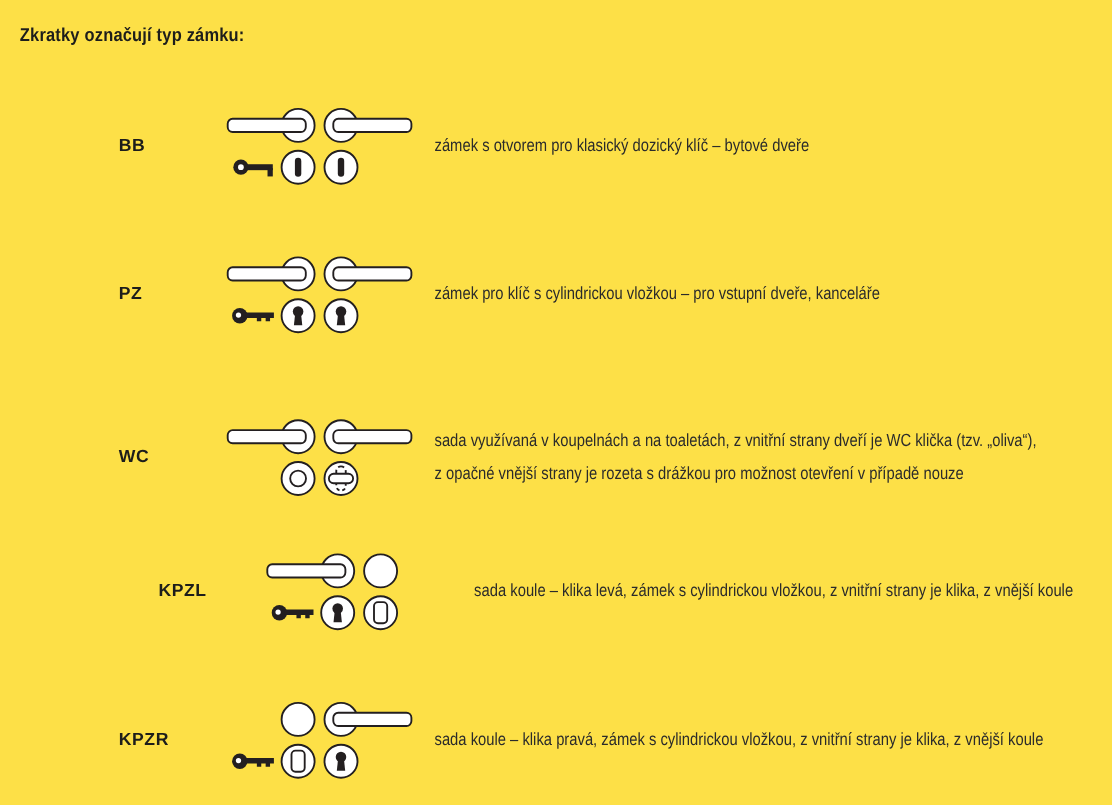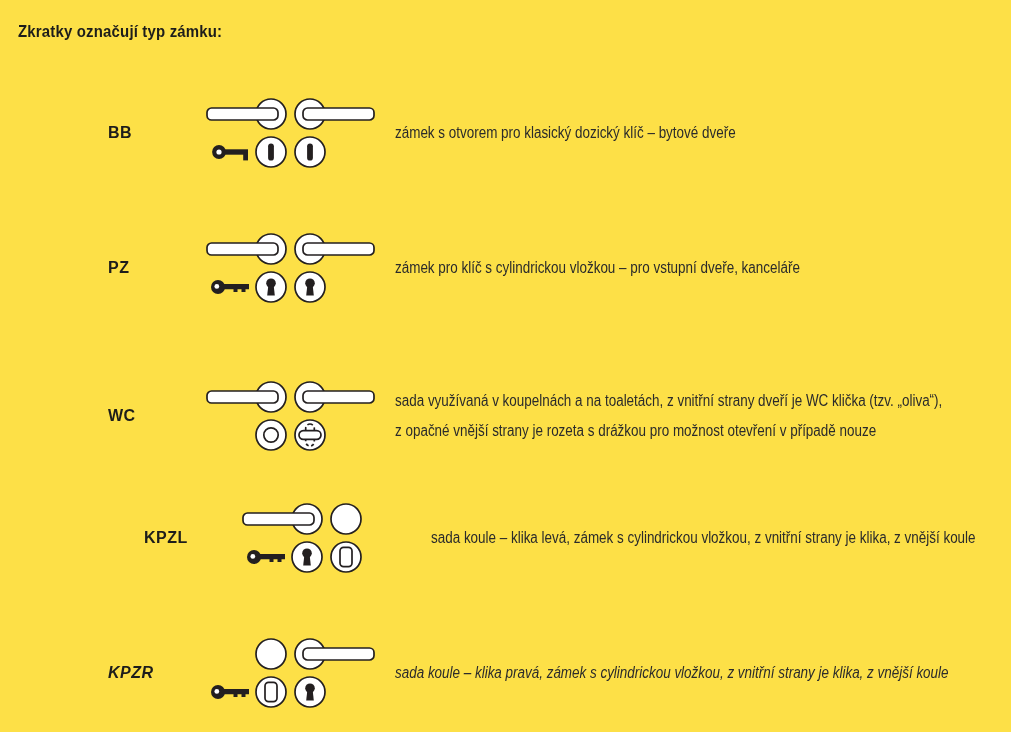--- a/index.html
+++ b/index.html
@@ -136,21 +136,21 @@
           <use href="#knob" x="105" y="19"></use>
           <use href="#key-pz" x="27" y="57"></use>
           <use href="#hole-pz" x="66" y="57"></use>
           <use href="#hole-blind" x="105" y="57"></use>
         </svg>
     <div class="desc">
           <div>sada koule – klika levá, zámek s cylindrickou vložkou, z vnitřní strany je klika, z vnější koule</div>
         </div>
   </div>
 
-  <div class="row" style="top: 635px; font-style: italic;">
+  <div class="row" style="top: 635px;">
     <div class="code">KPZR</div>
     <svg class="cluster" viewBox="0 0 170 75" width="170" height="75">
           <use href="#knob" x="66" y="19"></use>
           <use href="#lever-right" x="105" y="19"></use>
           <use href="#key-pz" x="27" y="57"></use>
           <use href="#hole-blind" x="66" y="57"></use>
           <use href="#hole-pz" x="105" y="57"></use>
         </svg>
     <div class="desc">
           <div>sada koule – klika pravá, zámek s cylindrickou vložkou, z vnitřní strany je klika, z vnější koule</div>

